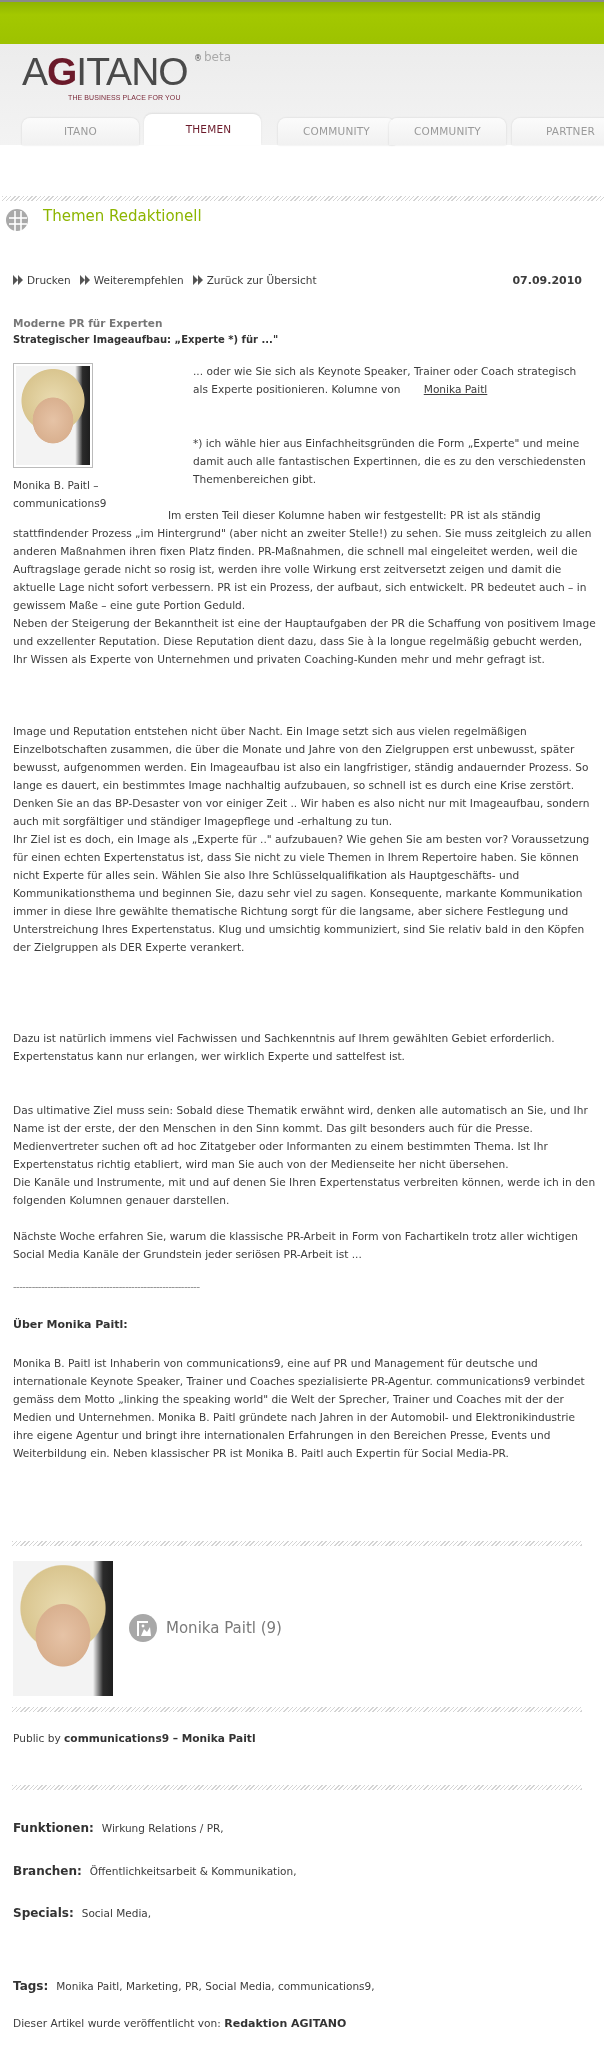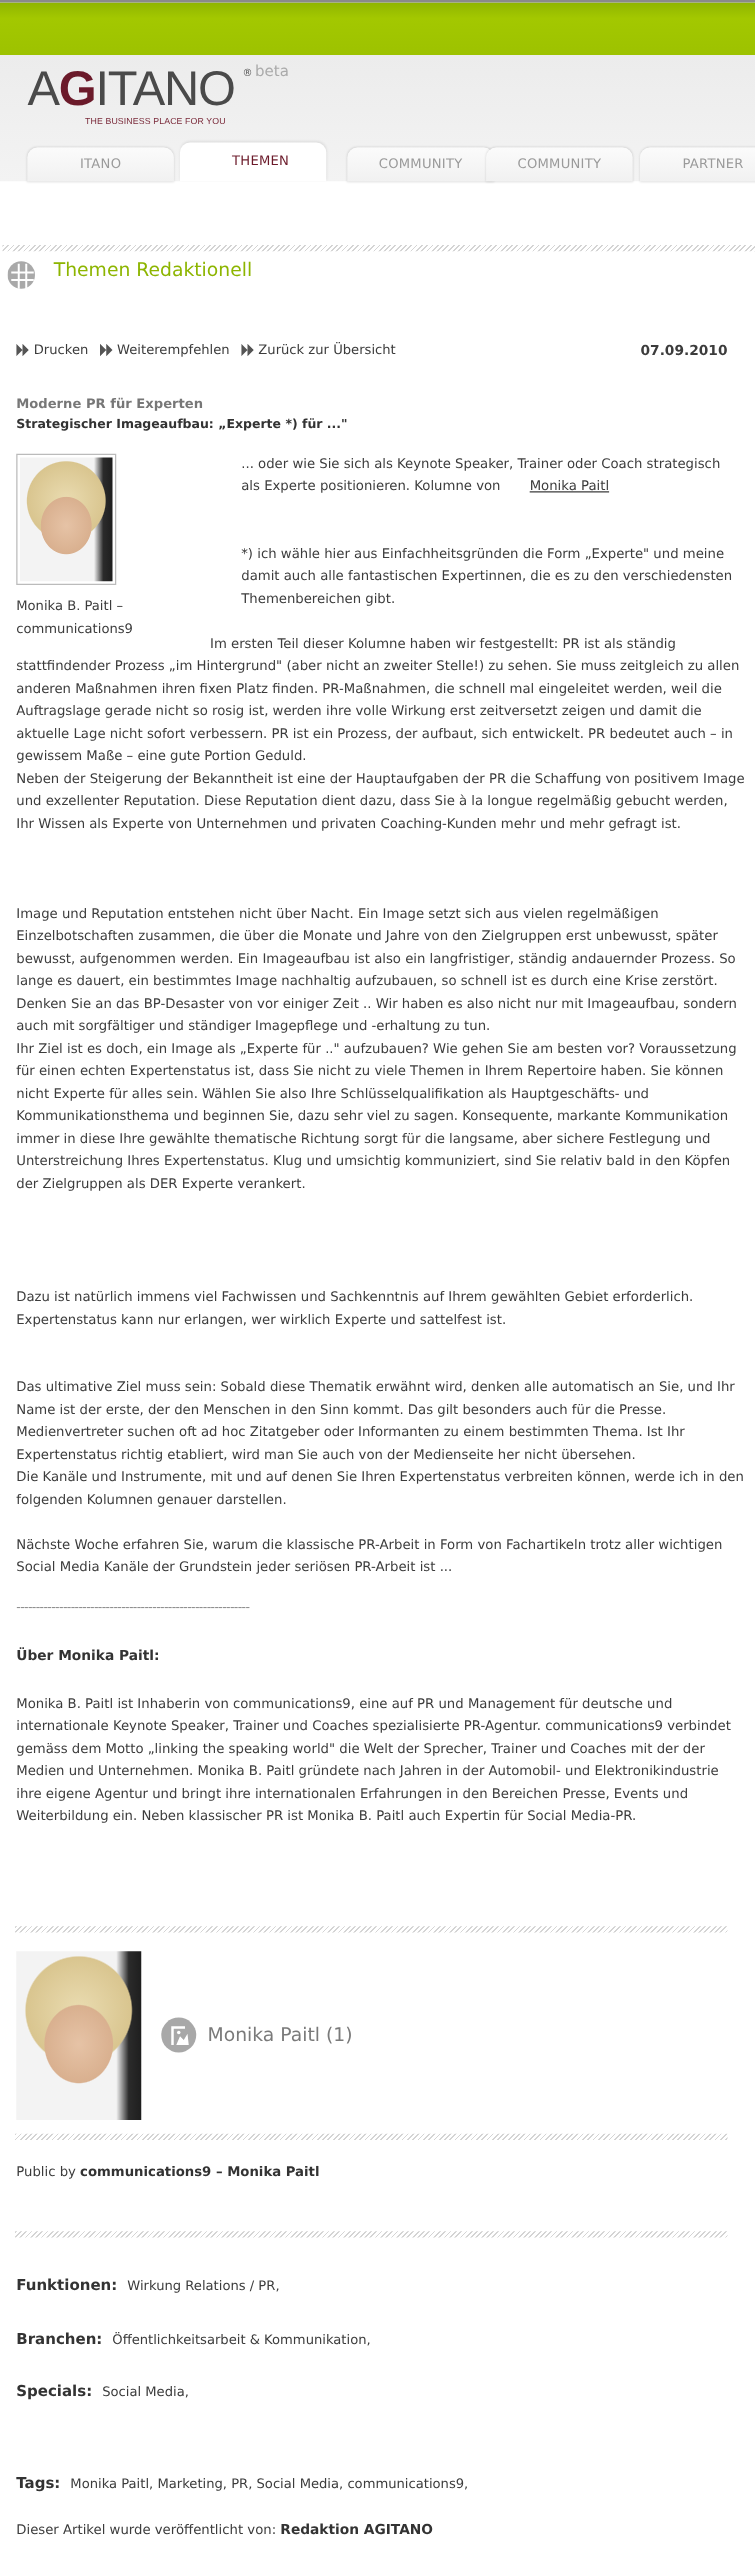--- a/index.html
+++ b/index.html
@@ -163,21 +163,21 @@
     <div class="img"></div>
   </div>
 <div class="author-link">
   <span class="author-icon">
     <svg width="28" height="28" viewBox="0 0 28 28">
         <path d="M8 7 H19 V9 H10 V22 H8 Z" fill="#fff"></path>
         <path d="M12 22 L15 15 L18 18 L21 13 L22 22 Z" fill="#fff"></path>
         <circle cx="14" cy="12" r="1.4" fill="#fff"></circle>
       </svg>
   </span>
-  <span class="author-name">Monika Paitl (1)</span>
+  <span class="author-name">Monika Paitl (9)</span>
 </div>
 <div class="hatch" style="top:1707px;"></div>
 
 <div class="powered"><span>Public by </span><b>communications9 – Monika Paitl</b></div>
 <div class="hatch" style="top:1785px;"></div>
 
 <div class="meta-row" style="top:1821px;"><span class="lbl">Funktionen:</span><span>Wirkung Relations / PR,</span></div>
 <div class="meta-row" style="top:1864px;"><span class="lbl">Branchen:</span><span>Öffentlichkeitsarbeit &amp; Kommunikation,</span></div>
 <div class="meta-row" style="top:1906px;"><span class="lbl">Specials:</span><span>Social Media,</span></div>
 <div class="meta-row" style="top:1948px;margin-top:31px;"><span class="lbl">Tags:</span><span>Monika Paitl, Marketing, PR, Social Media, communications9,</span></div>

